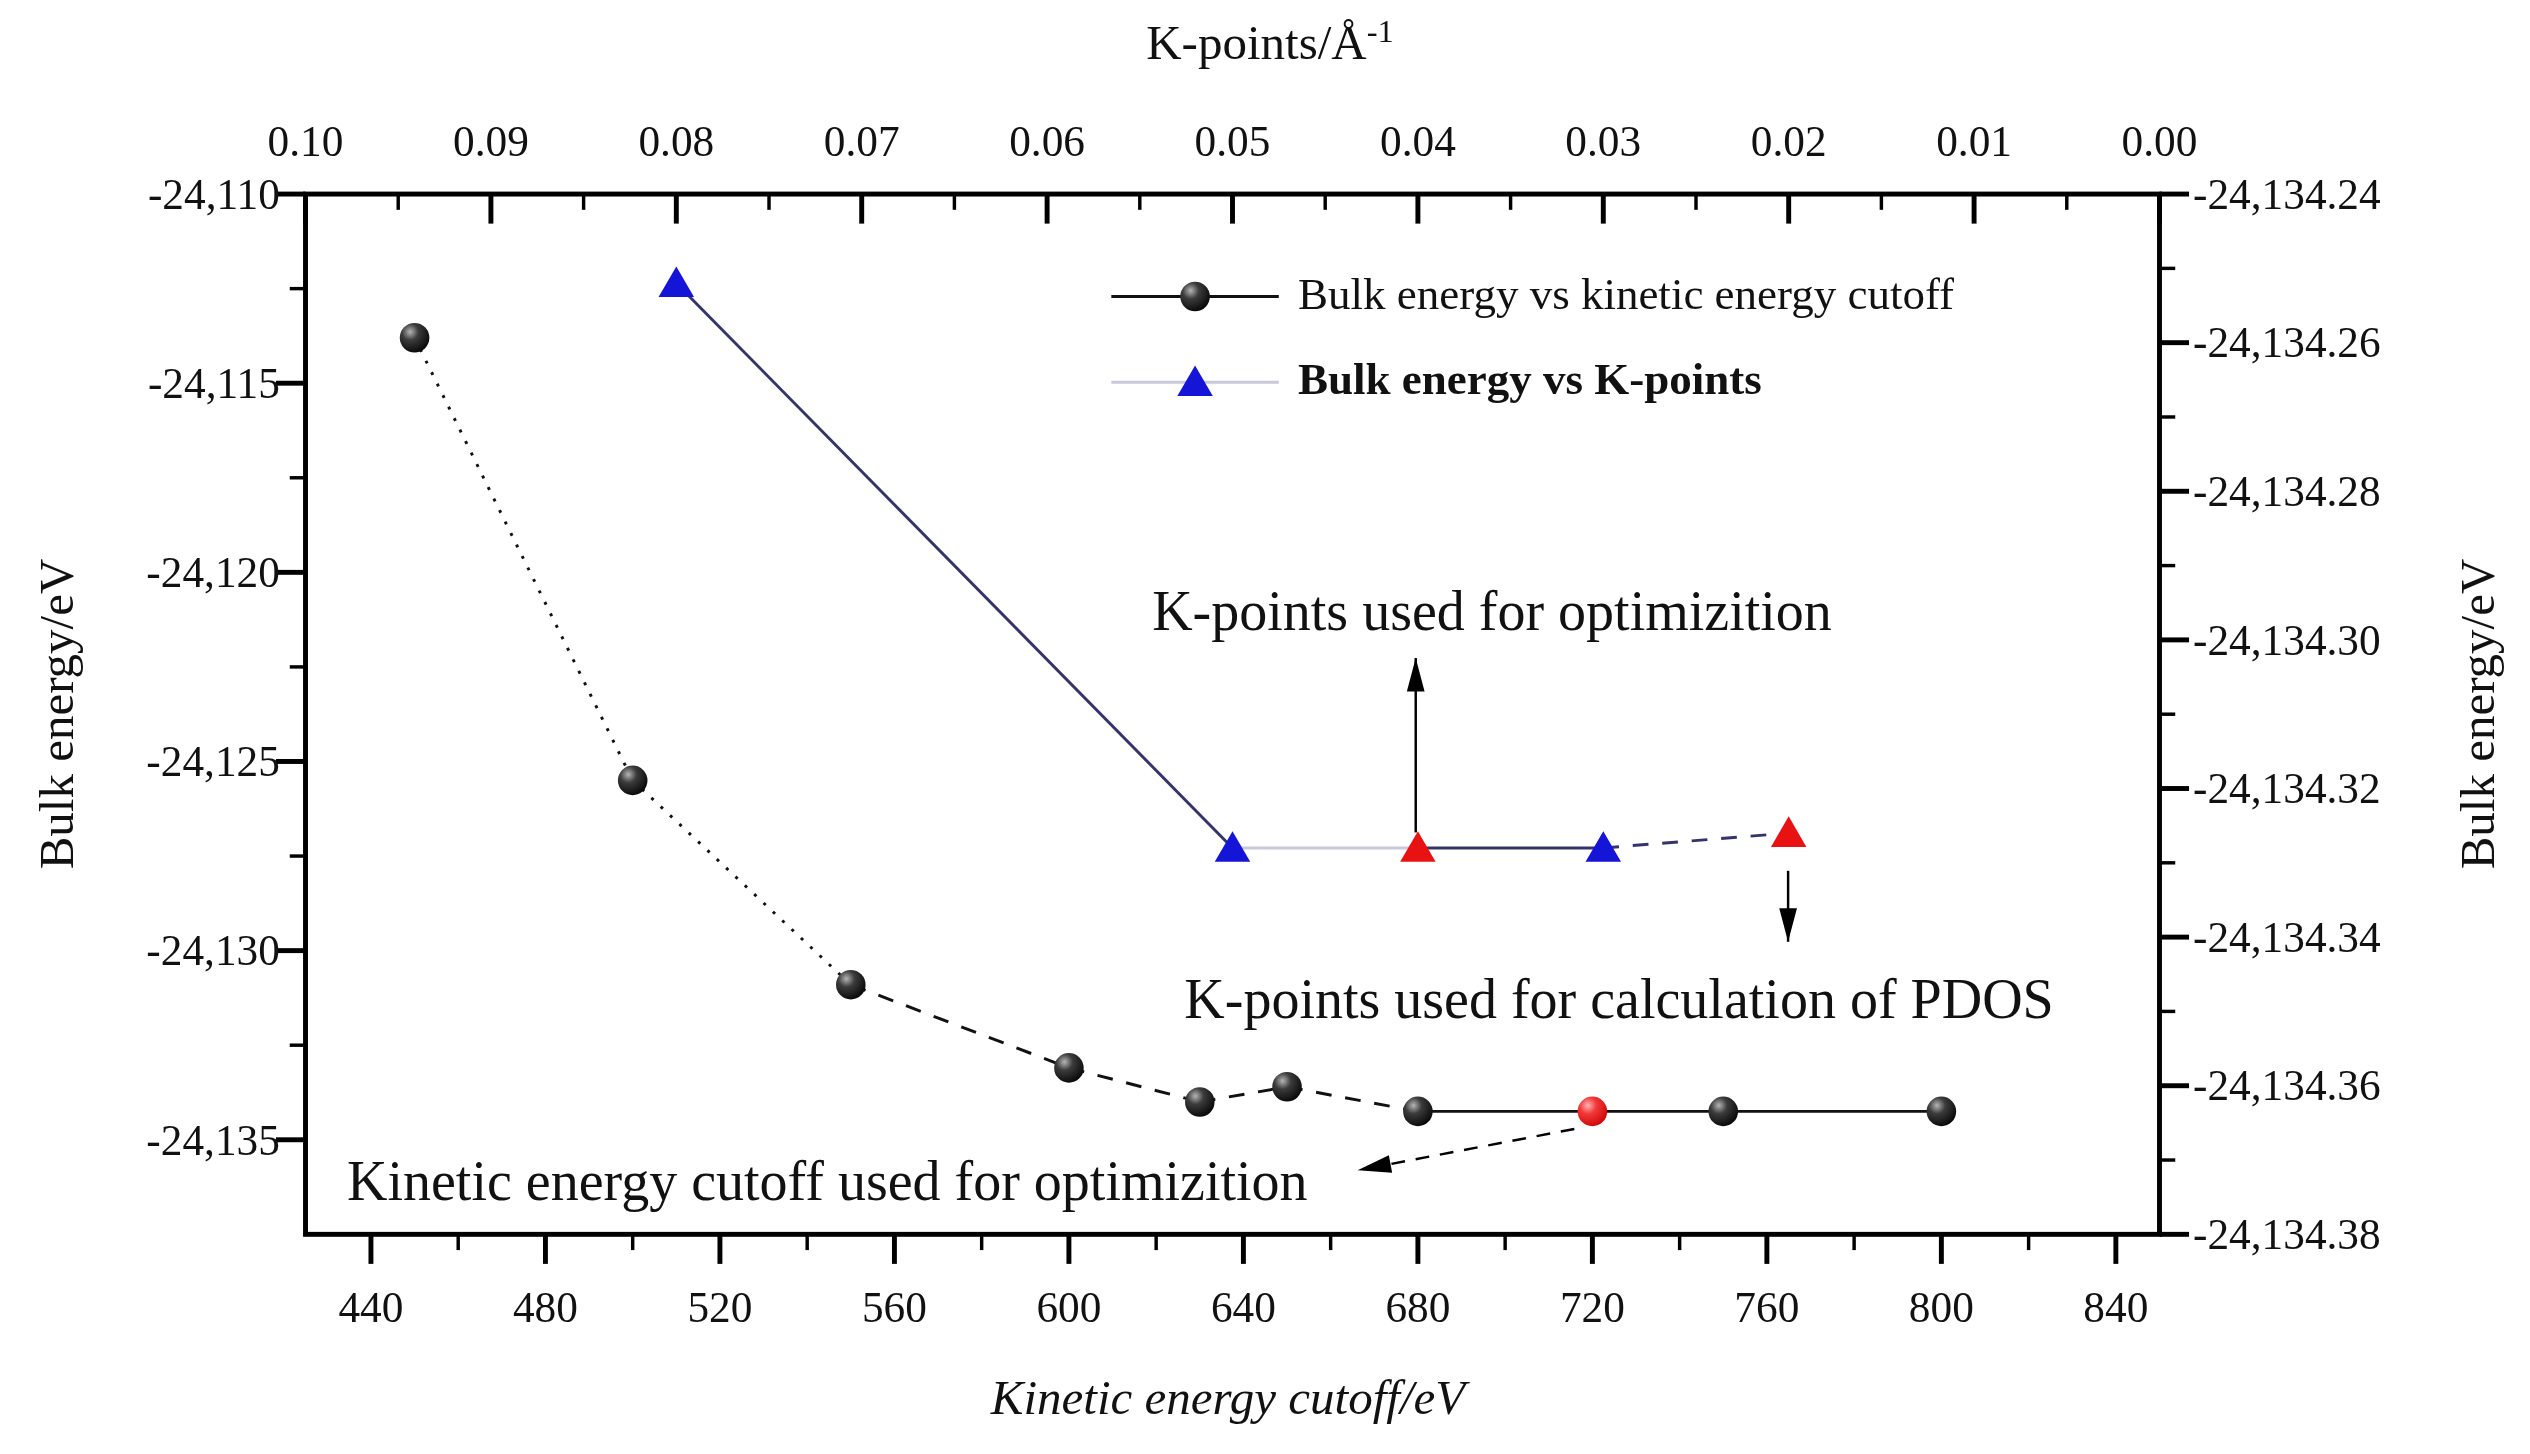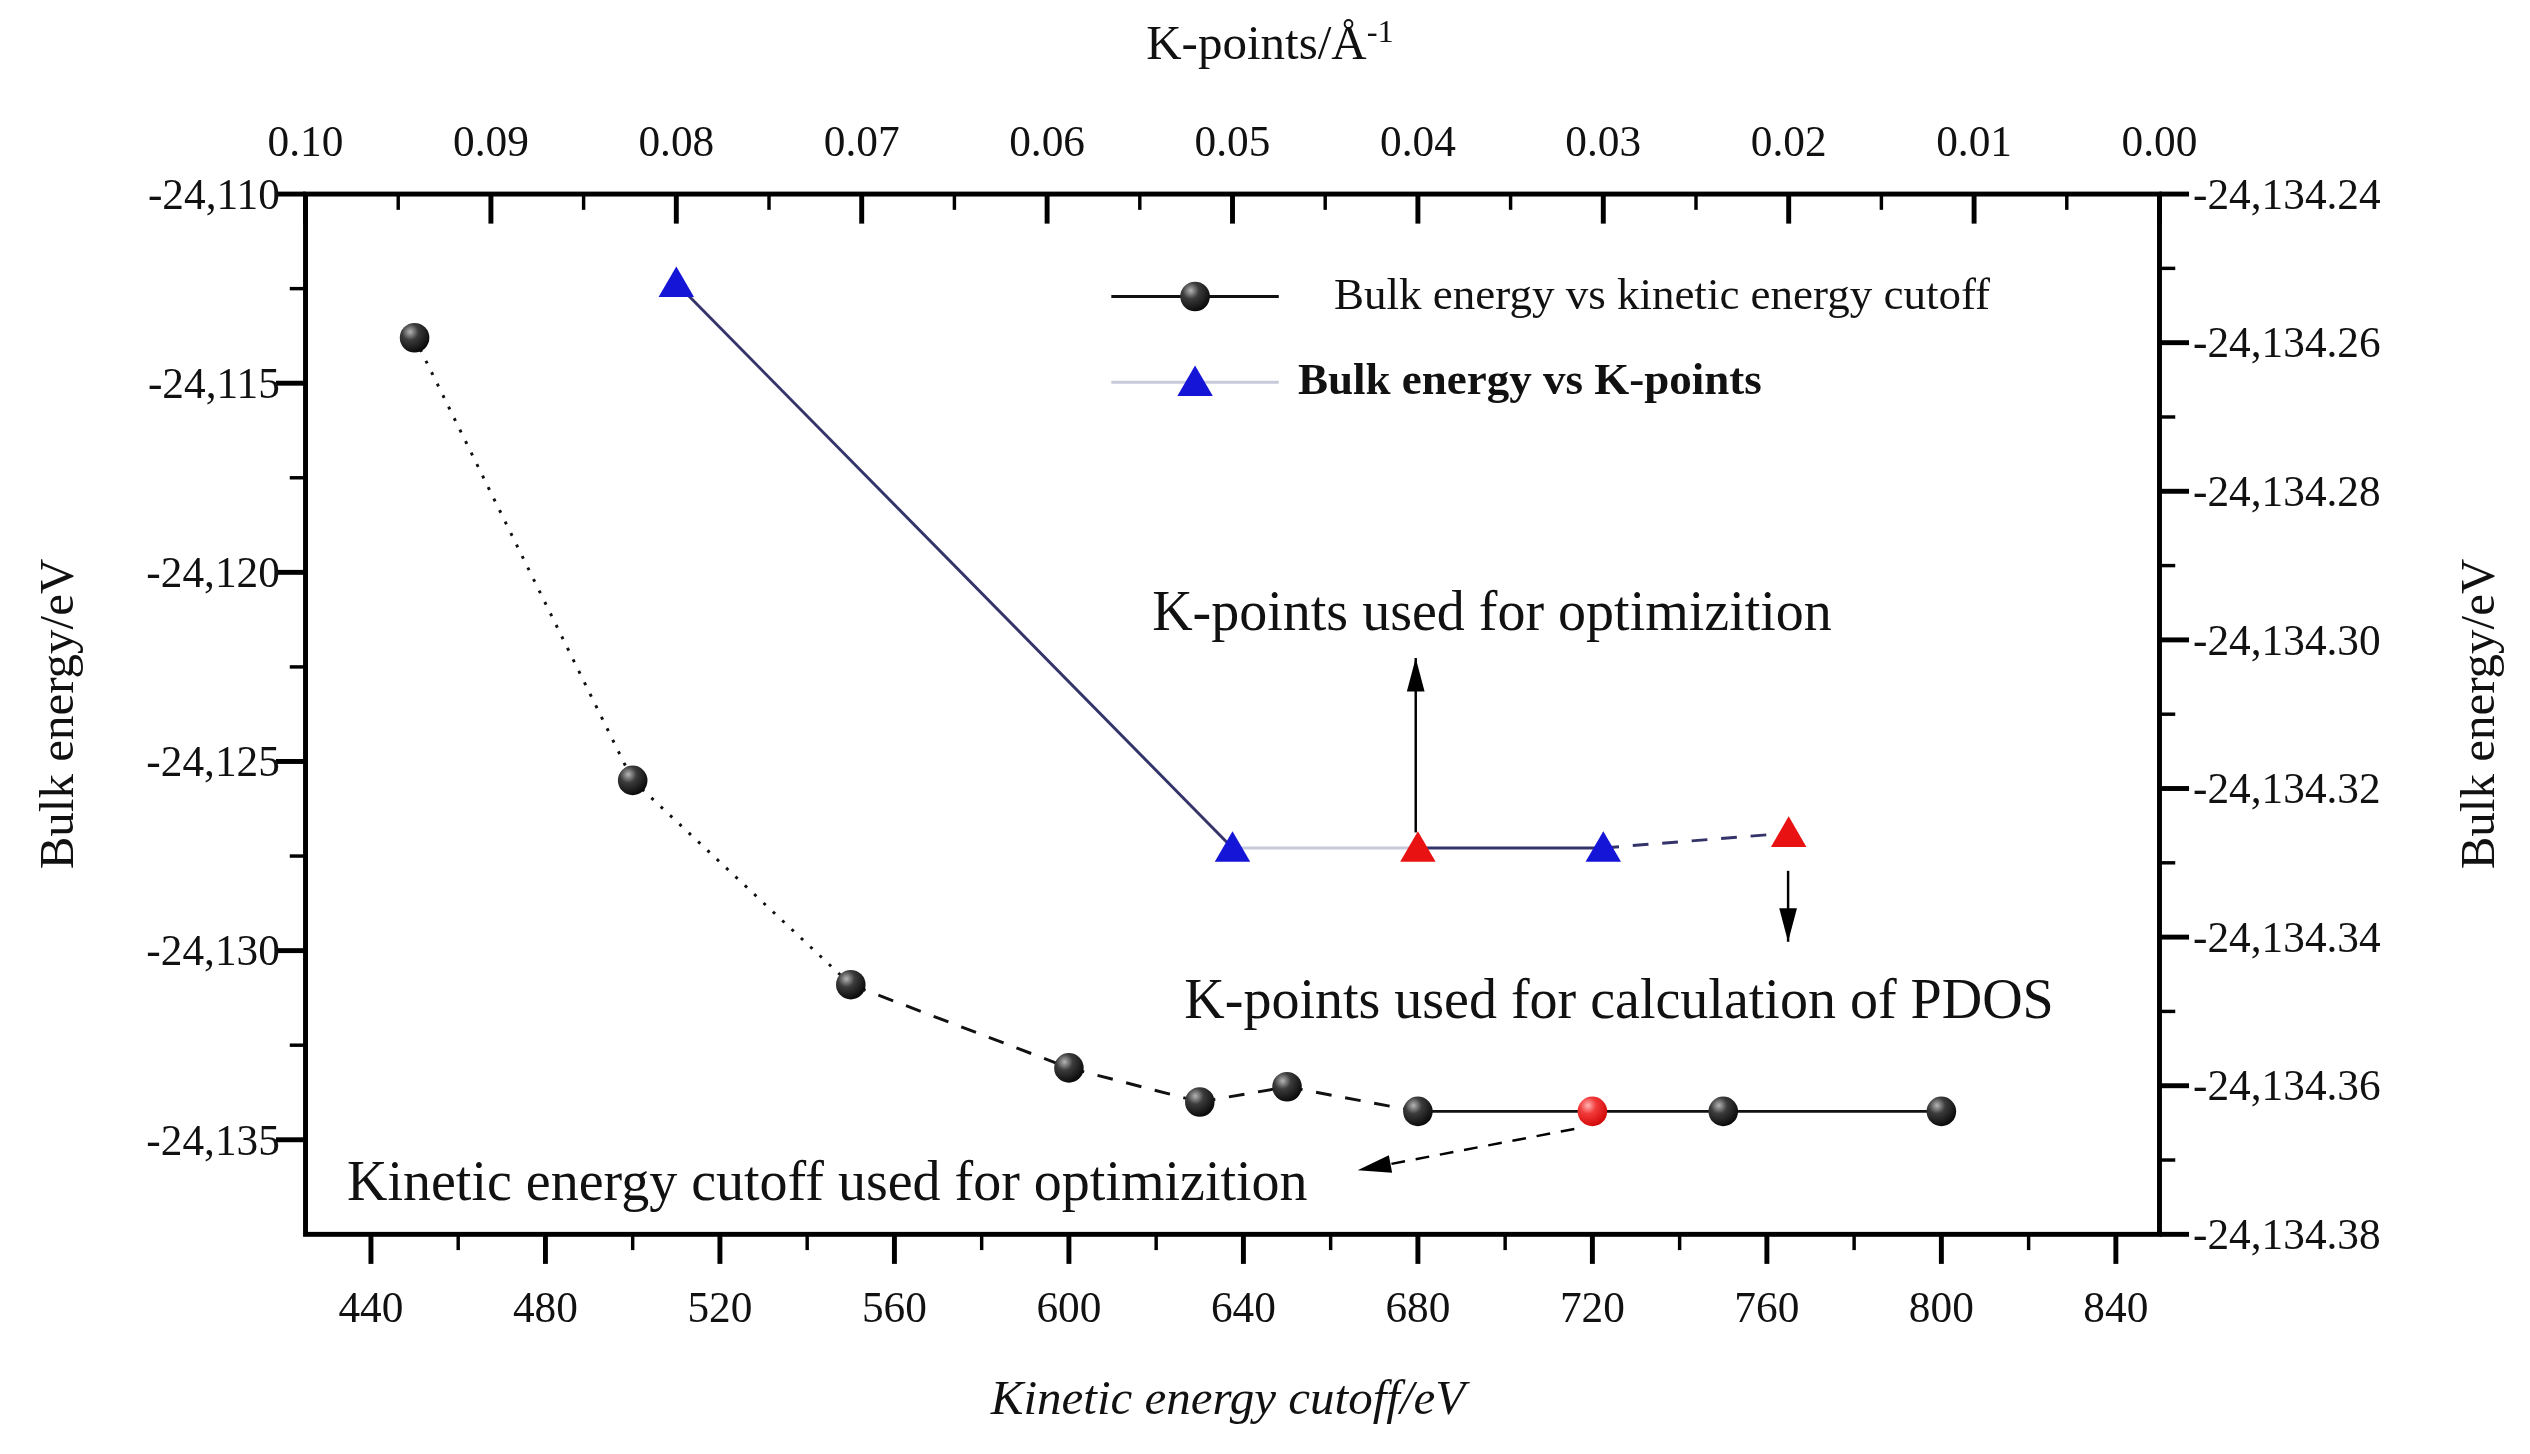--- a/index.html
+++ b/index.html
@@ -6,21 +6,21 @@
   .fig{position:relative;width:2531px;height:1455px;background:#ffffff;overflow:hidden;
        font-family:"Liberation Serif","DejaVu Serif",serif;color:#111;}
   .fig svg{position:absolute;left:0;top:0;}
   .t{position:absolute;white-space:nowrap;line-height:1.1;}
   .top-title{left:1243px;top:13.8px;transform:translateX(-50%);font-size:49px;margin-left:27px;}
   .top-title sup{font-size:32.5px;}
   .bottom-title{left:1228px;top:1371px;transform:translateX(-50%);font-size:49px;font-style:italic;}
   .left-title{left:57px;top:714px;transform:translate(-50%,-50%) rotate(-90deg);font-size:49px;}
   .right-title{left:2478px;top:714px;transform:translate(-50%,-50%) rotate(-90deg);font-size:49px;}
   .legend-label{font-size:45px;}
-  .l1{left:1298px;top:270px;margin-left:36px;}
+  .l1{left:1298px;top:270px;}
   .l2{left:1298px;top:355px;font-weight:bold;}
   .ann{font-size:56px;}
   .a1{left:1492px;top:581px;transform:translateX(-50%);}
   .a2{left:1619px;top:969px;transform:translateX(-50%);}
   .a3{left:347px;top:1151px;}
 </style>
 </head>
 <body>
 
 <div class="fig">

